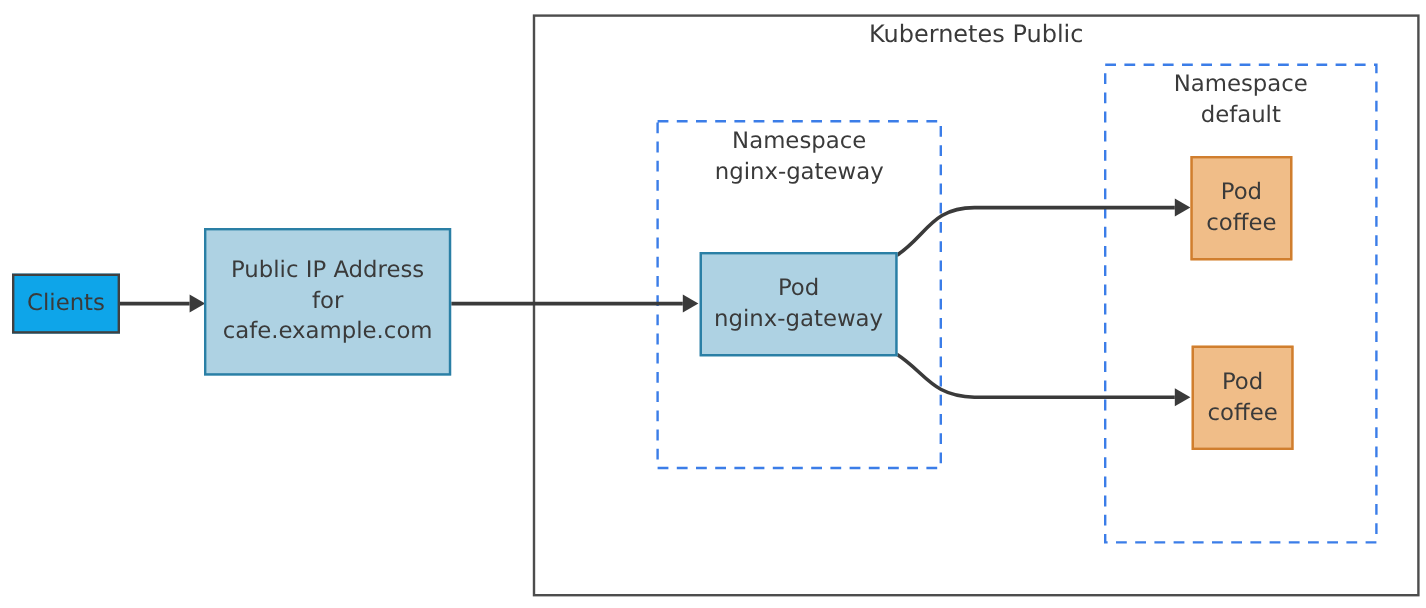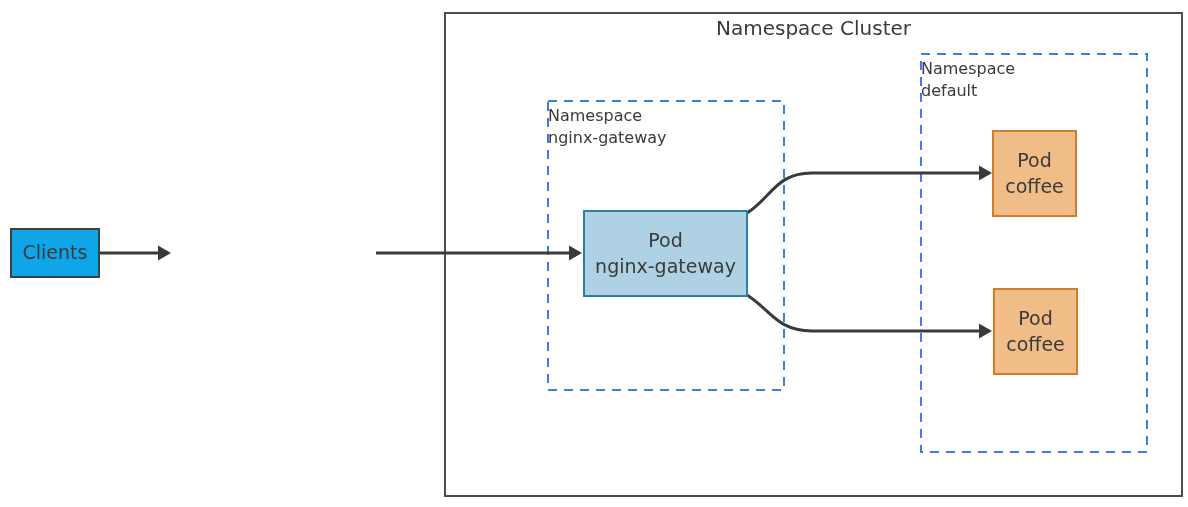--- a/index.html
+++ b/index.html
@@ -59,40 +59,41 @@
   #cluster-title {
     position: absolute;
     left: 444px;
     top: 16px;
     width: 739px;
     text-align: center;
     font-size: 20px;
   }
   .ns-title {
     position: absolute;
-    font-size: 16px;
+    text-align: center;
+    font-size: 19px;
     line-height: 1.35;
     white-space: pre-line;
   }
   #ns-nginx-gateway-title { left: 548px; top: 105px; width: 236px; }
   #ns-default-title       { left: 921px; top: 58px;  width: 226px; }
 
   #node-clients           { left: 10px;  top: 228px; width: 90px;  height: 50px; }
   #node-public-ip         { left: 170px; top: 190px; width: 206px; height: 123px; }
   #node-pod-nginx-gateway { left: 583px; top: 210px; width: 165px; height: 87px; }
   #node-pod-coffee-top    { left: 992px; top: 130px; width: 85px;  height: 87px; }
   #node-pod-coffee-bottom { left: 993px; top: 288px; width: 85px;  height: 87px; }
 </style>
 </head>
 <body>
 
 <div id="canvas">
 
   <div id="cluster-box"></div>
-  <div id="cluster-title">Namespace Cluster</div>
+  <div id="cluster-title">Kubernetes Public</div>
 
   <svg id="edge-layer" width="1188" height="507" viewBox="0 0 1188 507">
     <g fill="none" stroke="#3b7de8" stroke-width="2" stroke-dasharray="9 7">
       <rect x="548" y="101" width="236" height="289"></rect>
       <rect x="921" y="54" width="226" height="398"></rect>
     </g>
     <g fill="none" stroke="#3a3a3a" stroke-width="3">
       <line x1="100" y1="253" x2="158" y2="253"></line>
       <line x1="376" y1="253" x2="569" y2="253"></line>
       <path d="M 747 213 C 772 197 776 173 812 173 L 979 173"></path>
@@ -106,20 +107,23 @@
     </g>
   </svg>
 
   <div id="ns-nginx-gateway-title" class="ns-title">Namespace
 nginx-gateway</div>
   <div id="ns-default-title" class="ns-title">Namespace
 default</div>
 
   <div id="node-clients" class="node node-gray">Clients</div>
 
+  <div id="node-public-ip" class="node node-blue">Public IP Address
+for
+cafe.example.com</div>
 
   <div id="node-pod-nginx-gateway" class="node node-blue">Pod
 nginx-gateway</div>
 
   <div id="node-pod-coffee-top" class="node node-orange">Pod
 coffee</div>
 
   <div id="node-pod-coffee-bottom" class="node node-orange">Pod
 coffee</div>
 

